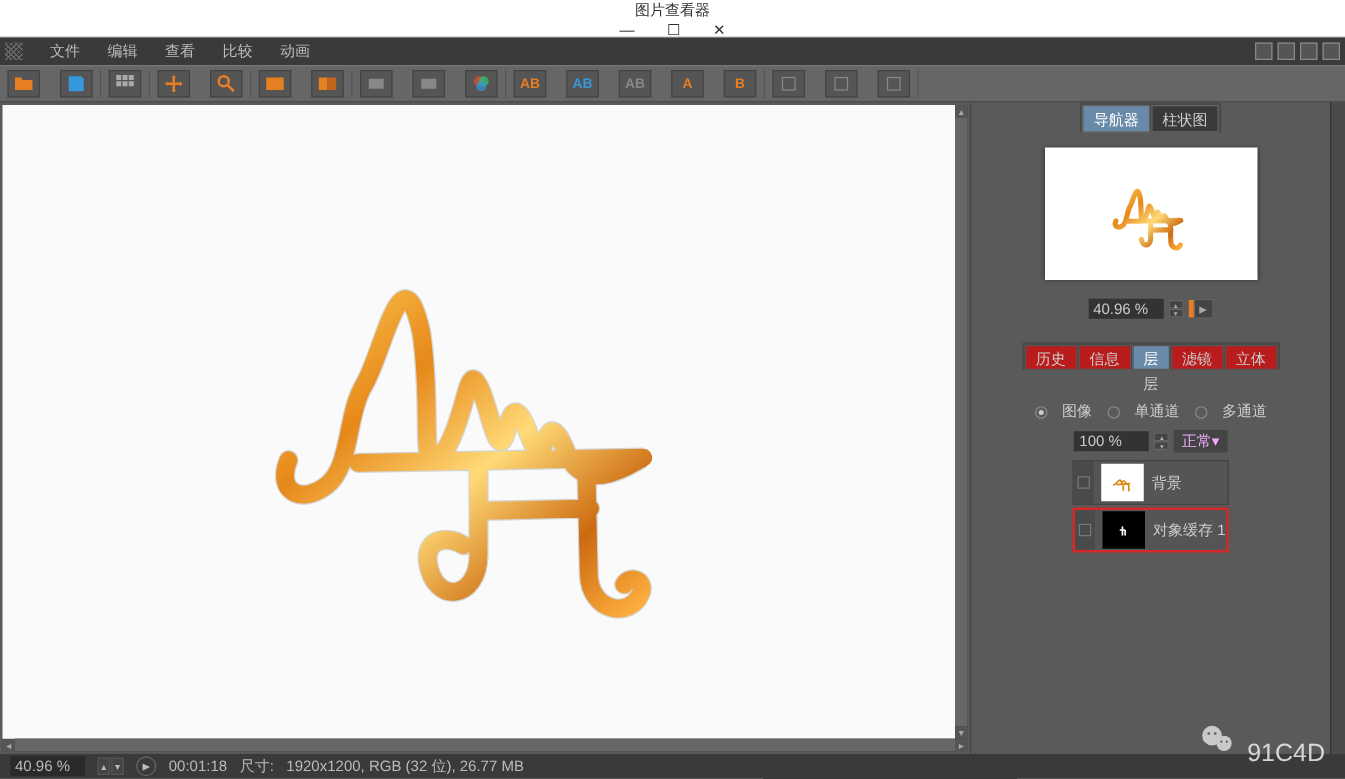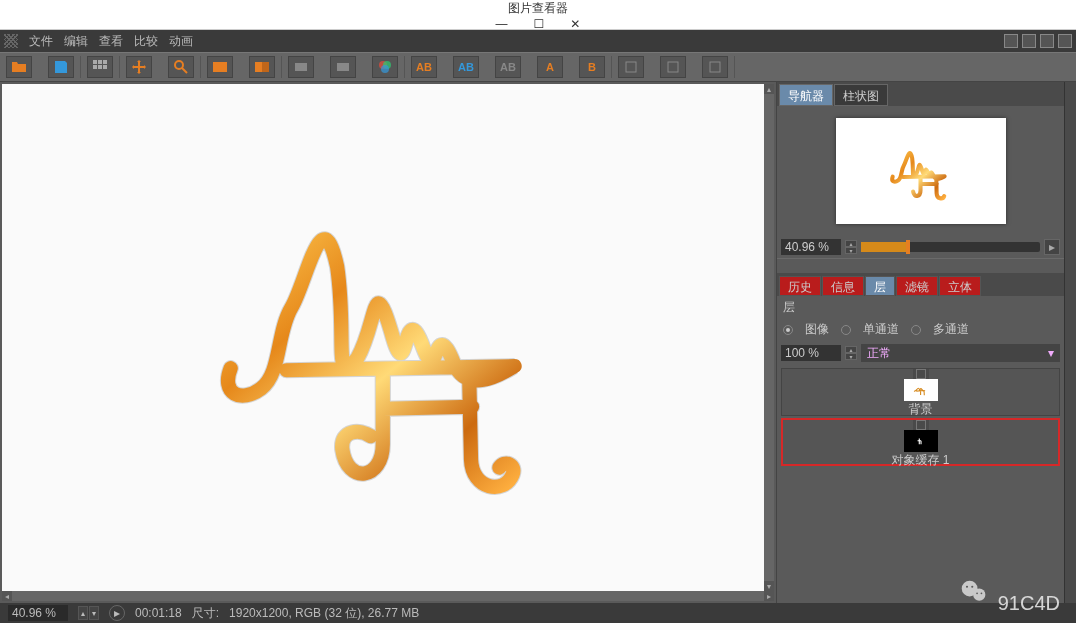--- a/index.html
+++ b/index.html
@@ -6,21 +6,21 @@
 body { width: 1076px; height: 623px; background: #5a5a5a; overflow: hidden; position: relative; }
 
 
 .titlebar { height: 30px; background: #fff; display: flex; align-items: center; padding: 0 8px; border-bottom: 1px solid #ccc; flex-direction: column; }
 .titlebar .app-icon { width: 16px; height: 16px; background: radial-gradient(circle at 30% 30%, #4a6a8a, #1a2a3a); border-radius: 50%; margin-right: 6px; }
 .titlebar .title { color: #333; flex: 1; }
 .titlebar .win-controls { display: flex; gap: 18px; align-items: center; color: #333; font-size: 14px; }
 .titlebar .win-controls span { cursor: pointer; padding: 0 4px; }
 
 
-.menubar { height: 22px; background: #3a3a3a; display: flex; align-items: center; padding: 0 4px; color: #bbb; gap: 11px; }
+.menubar { height: 22px; background: #3a3a3a; display: flex; align-items: center; padding: 0 4px; color: #bbb; gap: 22px; }
 .menubar .menu-icon { width: 14px; height: 14px; background: repeating-linear-gradient(45deg, #666 0 1px, transparent 1px 3px), repeating-linear-gradient(-45deg, #666 0 1px, transparent 1px 3px); }
 .menubar .menu-item { cursor: pointer; }
 .menubar .right-icons { margin-left: auto; display: flex; gap: 4px; }
 .menubar .right-icons div { width: 14px; height: 14px; border: 1px solid #888; background: #555; }
 
 
 .toolbar { height: 30px; background: #666; display: flex; align-items: center; padding: 0 6px; gap: 2px; border-top: 1px solid #777; border-bottom: 1px solid #444; }
 .tool-group { display: flex; gap: 16px; padding-right: 6px; border-right: 1px solid #555; margin-right: 4px; }
 .tool-btn { width: 26px; height: 22px; background: #555; border: 1px solid #444; display: flex; align-items: center; justify-content: center; cursor: pointer; }
 .tool-btn.orange svg { fill: #e67e22; }
@@ -38,21 +38,21 @@
 .hscroll .track { flex: 1; background: #3a3a3a; position: relative; }
 .hscroll .thumb { position: absolute; left: 0; width: 100%; height: 100%; background: #666; }
 .hscroll .arrow { width: 10px; height: 10px; background: #555; color: #aaa; font-size: 8px; display: flex; align-items: center; justify-content: center; }
 
 .vscroll { width: 10px; background: #444; display: flex; flex-direction: column; }
 .vscroll .track { flex: 1; background: #3a3a3a; position: relative; }
 .vscroll .thumb { position: absolute; top: 0; height: 100%; width: 100%; background: #666; }
 .vscroll .arrow { width: 10px; height: 10px; background: #555; color: #aaa; font-size: 8px; display: flex; align-items: center; justify-content: center; }
 
 
-.sidepanel { width: 288px; background: #5a5a5a; display: flex; flex-direction: column; border-left: 1px solid #444; }
+.sidepanel { width: 288px; background: #5a5a5a; display: flex; flex-direction: column; border-left: 1px solid #444; align-items: center; }
 .sidepanel-right-strip { width: 12px; background: #4a4a4a; border-left: 1px solid #333; }
 .nav-tabs { height: 24px; display: flex; background: #4a4a4a; padding: 2px 2px 0; gap: 1px; }
 .nav-tab { padding: 3px 8px; background: #3a3a3a; color: #ccc; border: 1px solid #666; cursor: pointer; }
 .nav-tab.active { background: #6a8aaa; color: #fff; }
 .nav-preview { height: 130px; background: #5a5a5a; display: flex; align-items: center; justify-content: center; }
 .nav-preview .thumb-img { width: 170px; height: 106px; background: #fff; display: flex; align-items: center; justify-content: center; box-shadow: 0 0 4px rgba(0,0,0,0.5); }
 .nav-preview .thumb-img svg { width: 70%; height: 70%; }
 
 .zoom-row, .opacity-row { height: 22px; display: flex; align-items: center; background: #5a5a5a; padding: 0 4px; gap: 4px; }
 .zoom-field, .opacity-field { width: 60px; height: 16px; background: #333; color: #ccc; padding: 0 4px; display: flex; align-items: center; }
@@ -71,21 +71,21 @@
 
 .layer-header { padding: 3px 6px; color: #ccc; background: #5a5a5a; }
 .layer-radios { display: flex; gap: 12px; padding: 2px 6px 6px; color: #ccc; align-items: center; }
 .radio { width: 10px; height: 10px; border: 1px solid #888; border-radius: 50%; position: relative; }
 .radio.checked::after { content: ''; position: absolute; inset: 2px; background: #ccc; border-radius: 50%; }
 
 .blend-row { display: flex; align-items: center; padding: 0 4px 4px; gap: 4px; }
 .blend-select { flex: 1; height: 18px; background: #444; color: #f0abfc; display: flex; align-items: center; padding: 0 6px; justify-content: space-between; cursor: pointer; }
 
 .layers-list { flex: 1; background: #5a5a5a; padding: 2px 4px; }
-.layer-item { display: flex; align-items: center; height: 48px; background: #555; margin-bottom: 2px; border: 1px solid #444; flex-direction: column; }
+.layer-item { display: flex; align-items: center; height: 36px; background: #555; margin-bottom: 2px; border: 1px solid #444; }
 .layer-item.highlighted { border: 2px solid #d62828; }
 .layer-toggle { width: 16px; height: 100%; background: #4a4a4a; display: flex; align-items: center; justify-content: center; }
 .layer-toggle-inner { width: 10px; height: 10px; border: 1px solid #777; }
 .layer-thumb { width: 34px; height: 30px; margin: 0 6px; background: #fff; display: flex; align-items: center; justify-content: center; }
 .layer-thumb.dark { background: #000; }
 .layer-thumb svg { width: 80%; height: 80%; }
 .layer-name { color: #ccc; flex: 1; }
 
 
 .statusbar { height: 20px; background: #3a3a3a; display: flex; align-items: center; color: #bbb; padding: 0 8px; gap: 10px; }

